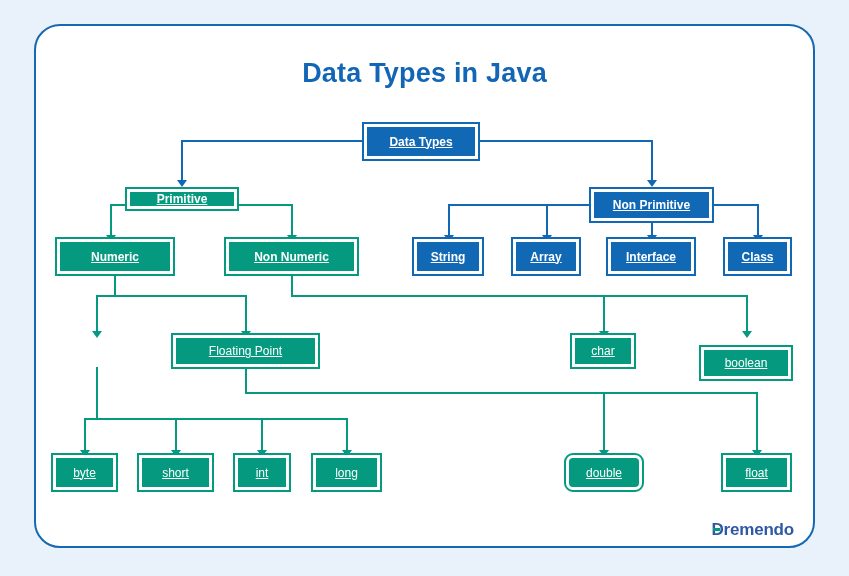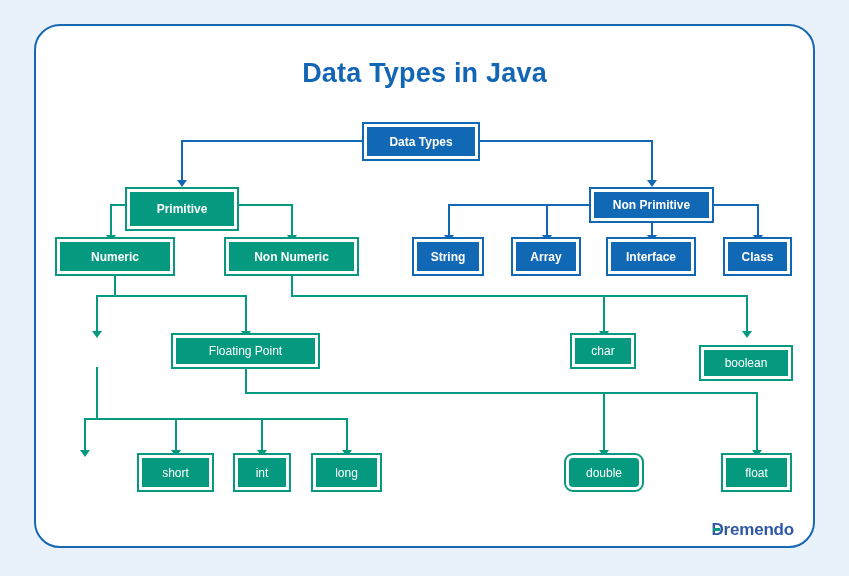--- a/index.html
+++ b/index.html
@@ -37,20 +37,21 @@
     box-sizing:border-box;
     display:flex;align-items:center;justify-content:center;
     color:#ffffff;
     font-size:12px;
     font-weight:bold;
     border:3px solid #ffffff;
     text-align:center;
     line-height:1;
     white-space:nowrap;
     z-index:3;
+    text-decoration:underline;
   }
   .node.blue{background:#1168b4;outline:2px solid #1168b4;}
   .node.green{background:#05997f;outline:2px solid #05997f;}
   .node.lower{font-weight:normal;font-size:12px;}
 
   
   .ln{position:absolute;z-index:1;}
   .ln.b{background:#1168b4;}
   .ln.g{background:#05997f;}
   .h{height:2px;}
@@ -89,21 +90,21 @@
 
   <div class="node blue" style="left:364px;top:124px;width:114px;height:35px;">Data Types</div>
 
   <div class="ln b v" style="left:420px;top:159px;height:0px;"></div>
   <div class="ln b h" style="left:181px;top:140px;width:471px;"></div>
   <div class="ln b v" style="left:181px;top:140px;height:42px;"></div>
   <div class="arw b" style="left:177px;top:180px;"></div>
   <div class="ln b v" style="left:651px;top:140px;height:42px;"></div>
   <div class="arw b" style="left:647px;top:180px;"></div>
 
-  <div class="node green" style="left:127px;top:189px;width:110px;height:40px;">Primitive</div>
+  <div class="node green" style="left:127px;top:189px;width:110px;height:20px;">Primitive</div>
 
   <div class="node blue" style="left:591px;top:189px;width:121px;height:32px;">Non Primitive</div>
 
   <div class="ln g h" style="left:110px;top:204px;width:19px;"></div>
   <div class="ln g v" style="left:110px;top:204px;height:33px;"></div>
   <div class="arw g" style="left:106px;top:235px;"></div>
 
   <div class="ln g h" style="left:235px;top:204px;width:58px;"></div>
   <div class="ln g v" style="left:291px;top:204px;height:33px;"></div>
   <div class="arw g" style="left:287px;top:235px;"></div>
@@ -156,20 +157,21 @@
   <div class="ln g v" style="left:346px;top:418px;height:34px;"></div>
   <div class="arw g" style="left:342px;top:450px;"></div>
 
   <div class="ln g v" style="left:245px;top:367px;height:26px;"></div>
   <div class="ln g h" style="left:245px;top:392px;width:513px;"></div>
   <div class="ln g v" style="left:603px;top:392px;height:60px;"></div>
   <div class="arw g" style="left:599px;top:450px;"></div>
   <div class="ln g v" style="left:756px;top:392px;height:60px;"></div>
   <div class="arw g" style="left:752px;top:450px;"></div>
 
+  <div class="node green lower" style="left:53px;top:455px;width:63px;height:35px;">byte</div>
   <div class="node green lower" style="left:139px;top:455px;width:73px;height:35px;">short</div>
   <div class="node green lower" style="left:235px;top:455px;width:54px;height:35px;">int</div>
   <div class="node green lower" style="left:313px;top:455px;width:67px;height:35px;">long</div>
   <div class="node green lower" style="left:566px;top:455px;width:76px;height:35px;border-radius:7px;">double</div>
   <div class="node green lower" style="left:723px;top:455px;width:67px;height:35px;">float</div>
 
   <div class="logo">
     <span class="dash"></span><span>Dremendo</span>
   </div>
 

